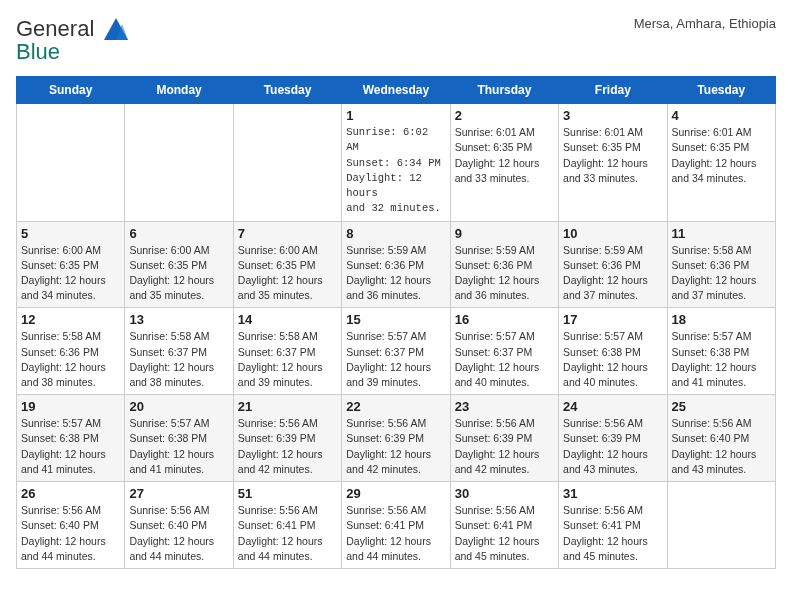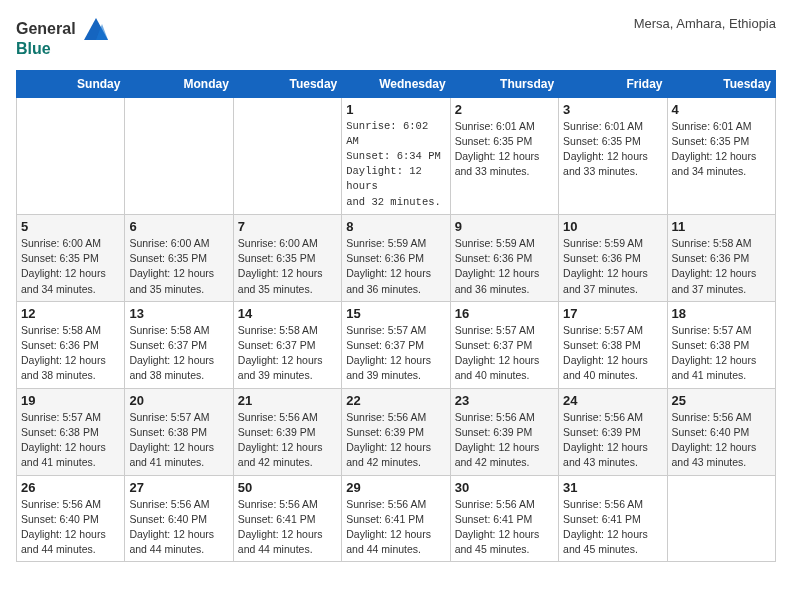--- a/index.html
+++ b/index.html
@@ -14,22 +14,22 @@
       display: flex;
       justify-content: space-between;
       align-items: flex-start;
       margin-bottom: 12px;
     }
     .logo {
       display: flex;
       align-items: center;
     }
     .logo-text {
-      font-size: 16px;
-      font-weight: bold;
+      font-size: 22px;
+      font-weight: normal;
       line-height: 1.1;
     }
     .logo-general { color: #333; }
     .logo-blue { color: #0f766e; }
     .logo-icon {
       width: 28px;
       height: 28px;
       margin-left: 2px;
     }
     .title-block {
@@ -46,21 +46,21 @@
     }
     .calendar {
       width: 100%;
       border-collapse: collapse;
       font-size: 11px;
     }
     .calendar th {
       background: #1565c0;
       color: #fff;
       padding: 6px 4px;
-      text-align: right;
+      text-align: center;
       font-size: 12px;
       border: 1px solid #1565c0;
     }
     .calendar td {
       border: 1px solid #ccc;
       vertical-align: top;
       padding: 4px;
       width: 108px;
       min-height: 80px;
       background: #fff;
@@ -314,21 +314,21 @@
 and 44 minutes.</div>
         </td>
         <td>
           <div class="day-number">27</div>
           <div class="day-info" style="white-space: pre-line;">Sunrise: 5:56 AM
 Sunset: 6:40 PM
 Daylight: 12 hours
 and 44 minutes.</div>
         </td>
         <td>
-          <div class="day-number">50</div>
+          <div class="day-number">51</div>
           <div class="day-info" style="white-space: pre-line;">Sunrise: 5:56 AM
 Sunset: 6:41 PM
 Daylight: 12 hours
 and 44 minutes.</div>
         </td>
         <td>
           <div class="day-number">29</div>
           <div class="day-info" style="white-space: pre-line;">Sunrise: 5:56 AM
 Sunset: 6:41 PM
 Daylight: 12 hours

